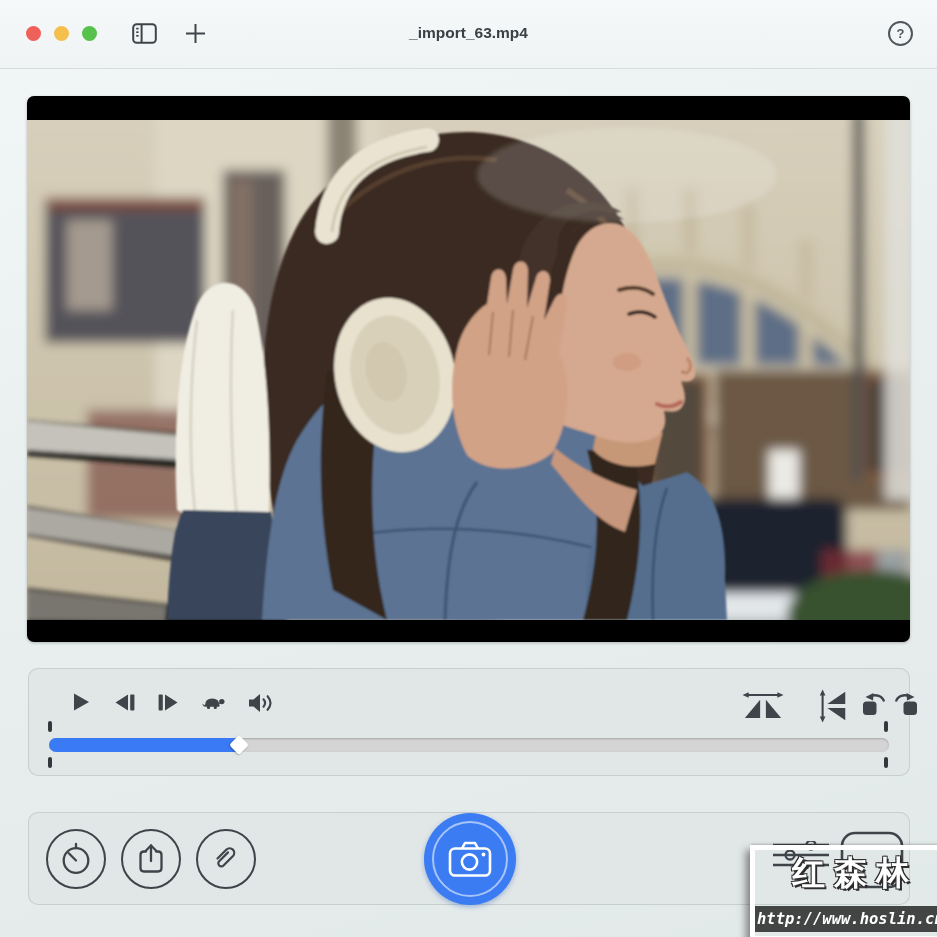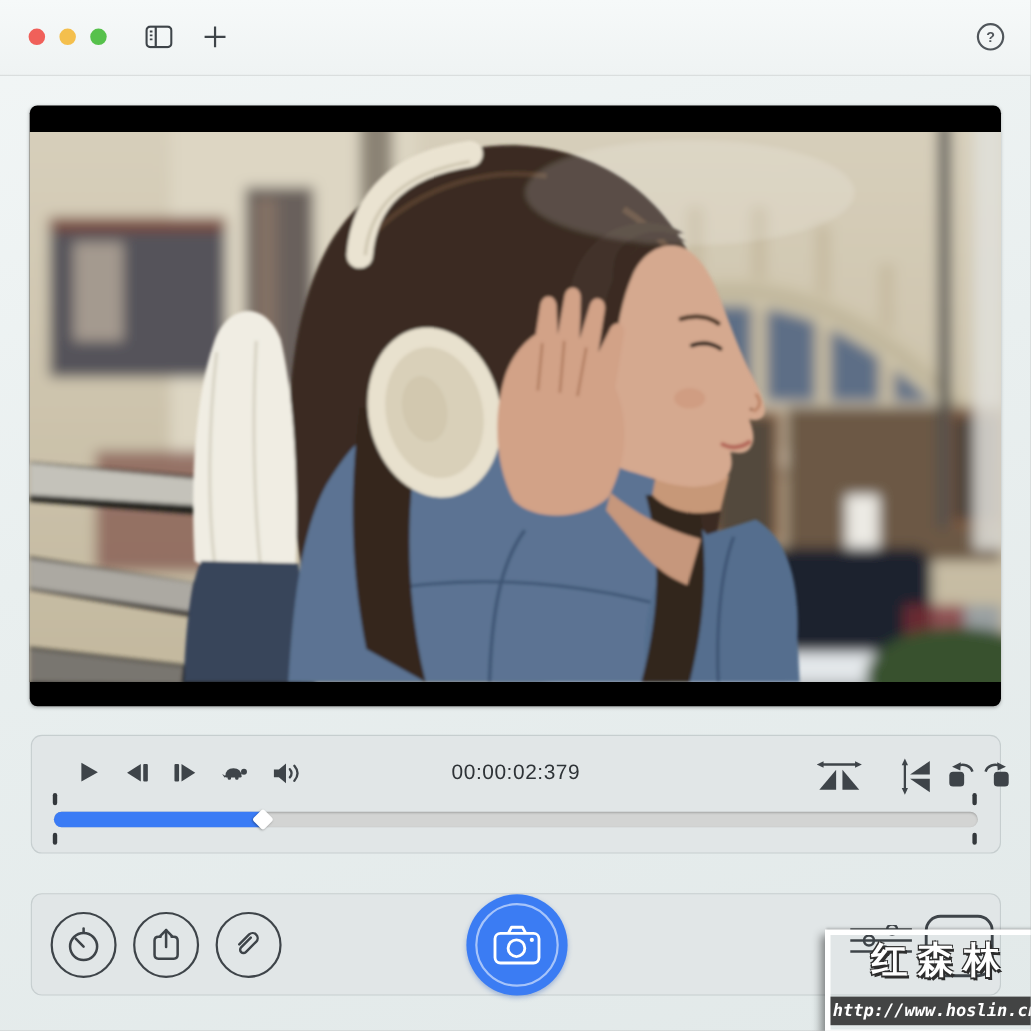--- a/index.html
+++ b/index.html
@@ -76,20 +76,21 @@
     </svg>
   </div>
 
   <div class="tb-icon" style="left:185px;top:23px">
     <svg width="21" height="21" viewBox="0 0 21 21">
       <line x1="10.5" y1="1" x2="10.5" y2="20" class="stroke" stroke-width="2"></line>
       <line x1="1" y1="10.5" x2="20" y2="10.5" class="stroke" stroke-width="2"></line>
     </svg>
   </div>
 
+  <div class="win-title">_import_63.mp4</div>
 
   <div class="help-btn">
     <span>?</span>
   </div>
 </div>
 
 <div class="video">
   <svg viewBox="0 0 883 500" preserveAspectRatio="none">
     <defs>
       <filter id="bgblur" x="-5%" y="-5%" width="110%" height="110%">
@@ -248,21 +249,20 @@
     </svg>
   </div>
   <div class="icon-btn" style="left:219px;top:24px">
     <svg width="26" height="20" viewBox="0 0 26 20">
       <path d="M1,6.5 H5.5 L12,1 V19 L5.5,13.5 H1 Z" fill="#3e4449"></path>
       <path d="M15.5,6.3 q3.2,3.7 0,7.4" class="stroke" stroke-width="2.1" stroke-linecap="round"></path>
       <path d="M19.6,3.2 q5.8,6.8 0,13.6" class="stroke" stroke-width="2.1" stroke-linecap="round"></path>
     </svg>
   </div>
 
-  <div class="timecode">00:00:02:379</div>
 
   <div class="icon-btn" style="left:713px;top:22px">
     <svg width="42" height="29" viewBox="0 0 44 30">
       <line x1="5" y1="4" x2="39" y2="4" class="stroke" stroke-width="2.2"></line>
       <polygon points="0.5,4 7,1 7,7" fill="#3e4449"></polygon>
         <polygon points="43.5,4 37,1 37,7" fill="#3e4449"></polygon>
       <polygon points="3,28 19,28 19,9" fill="#3e4449"></polygon>
         <polygon points="25,9 25,28 41,28" fill="#3e4449"></polygon>
     </svg>
   </div>

